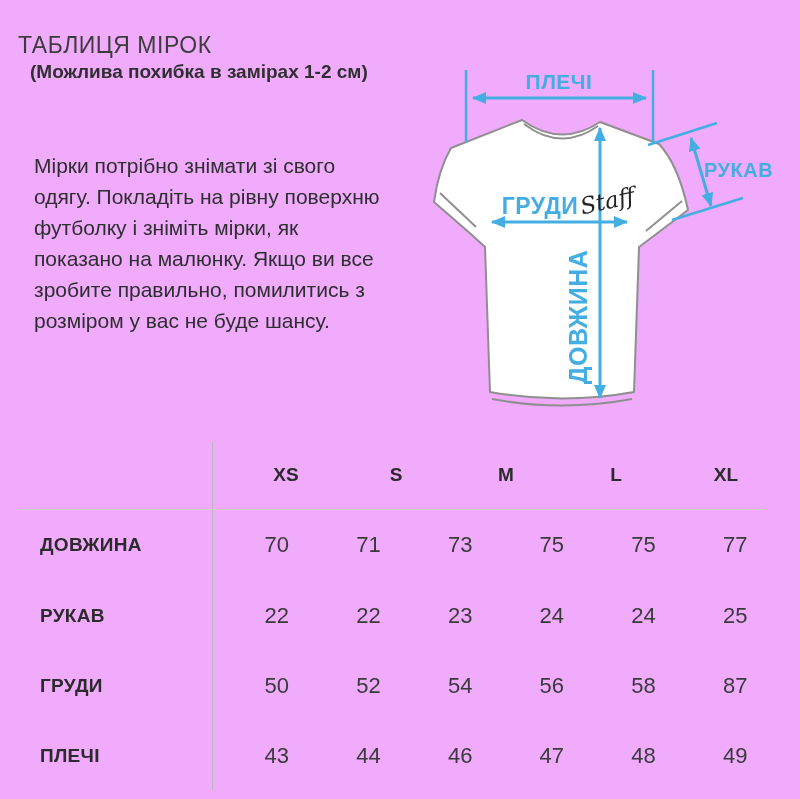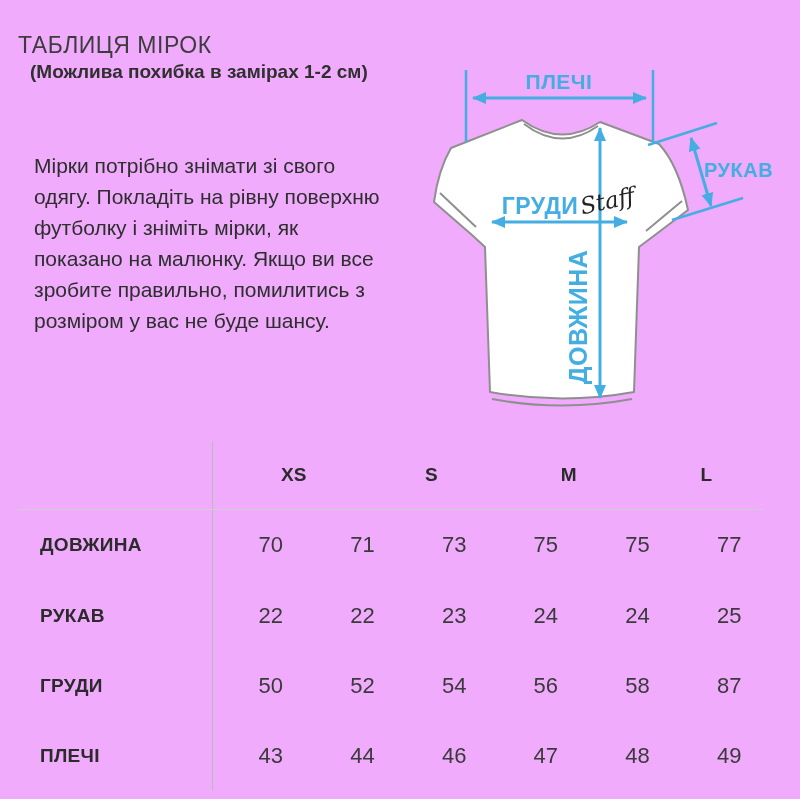--- a/index.html
+++ b/index.html
@@ -23,21 +23,21 @@
   .diagram text{
     font-family:"Liberation Sans",sans-serif;font-weight:bold;letter-spacing:.5px;
   }
   .diagram text.brand{
     font-family:"DejaVu Serif",serif;font-style:italic;font-weight:normal;letter-spacing:0;
   }
   
   .vline{position:absolute;left:212px;top:442px;width:1px;height:348px;background:#b9b9b9;}
   .hline{position:absolute;left:18px;top:509px;width:745px;height:1px;background:#cfcfcf;}
   .cols{
-    position:absolute;left:225px;width:550px;height:30px;display:flex;
+    position:absolute;left:231px;width:550px;height:30px;display:flex;
   }
   .cols span{flex:1;text-align:center;line-height:30px;}
   .hdr{top:460px;}
   .hdr span{font-size:19px;font-weight:700;color:#2b2b2b;}
   .vals span{font-size:22px;font-weight:400;color:#3a3a3a;}
   .rowlabel{
     position:absolute;left:40px;width:170px;height:30px;line-height:30px;
     font-size:19px;font-weight:700;color:#2b2b2b;letter-spacing:.3px;
   }
   .r0{top:530px;} .r1{top:601px;} .r2{top:671px;} .r3{top:741px;}
@@ -92,20 +92,21 @@
 
   <div>
     <div class="vline"></div>
     <div class="hline"></div>
 
     <div class="cols hdr">
       <span>XS</span>
       <span>S</span>
       <span>M</span>
       <span>L</span>
+      <span>XL</span>
     </div>
 
     <div>
       <div class="rowlabel r0">ДОВЖИНА</div>
       <div class="cols vals r0">
         <span>70</span>
         <span>71</span>
         <span>73</span>
         <span>75</span>
         <span>75</span>

